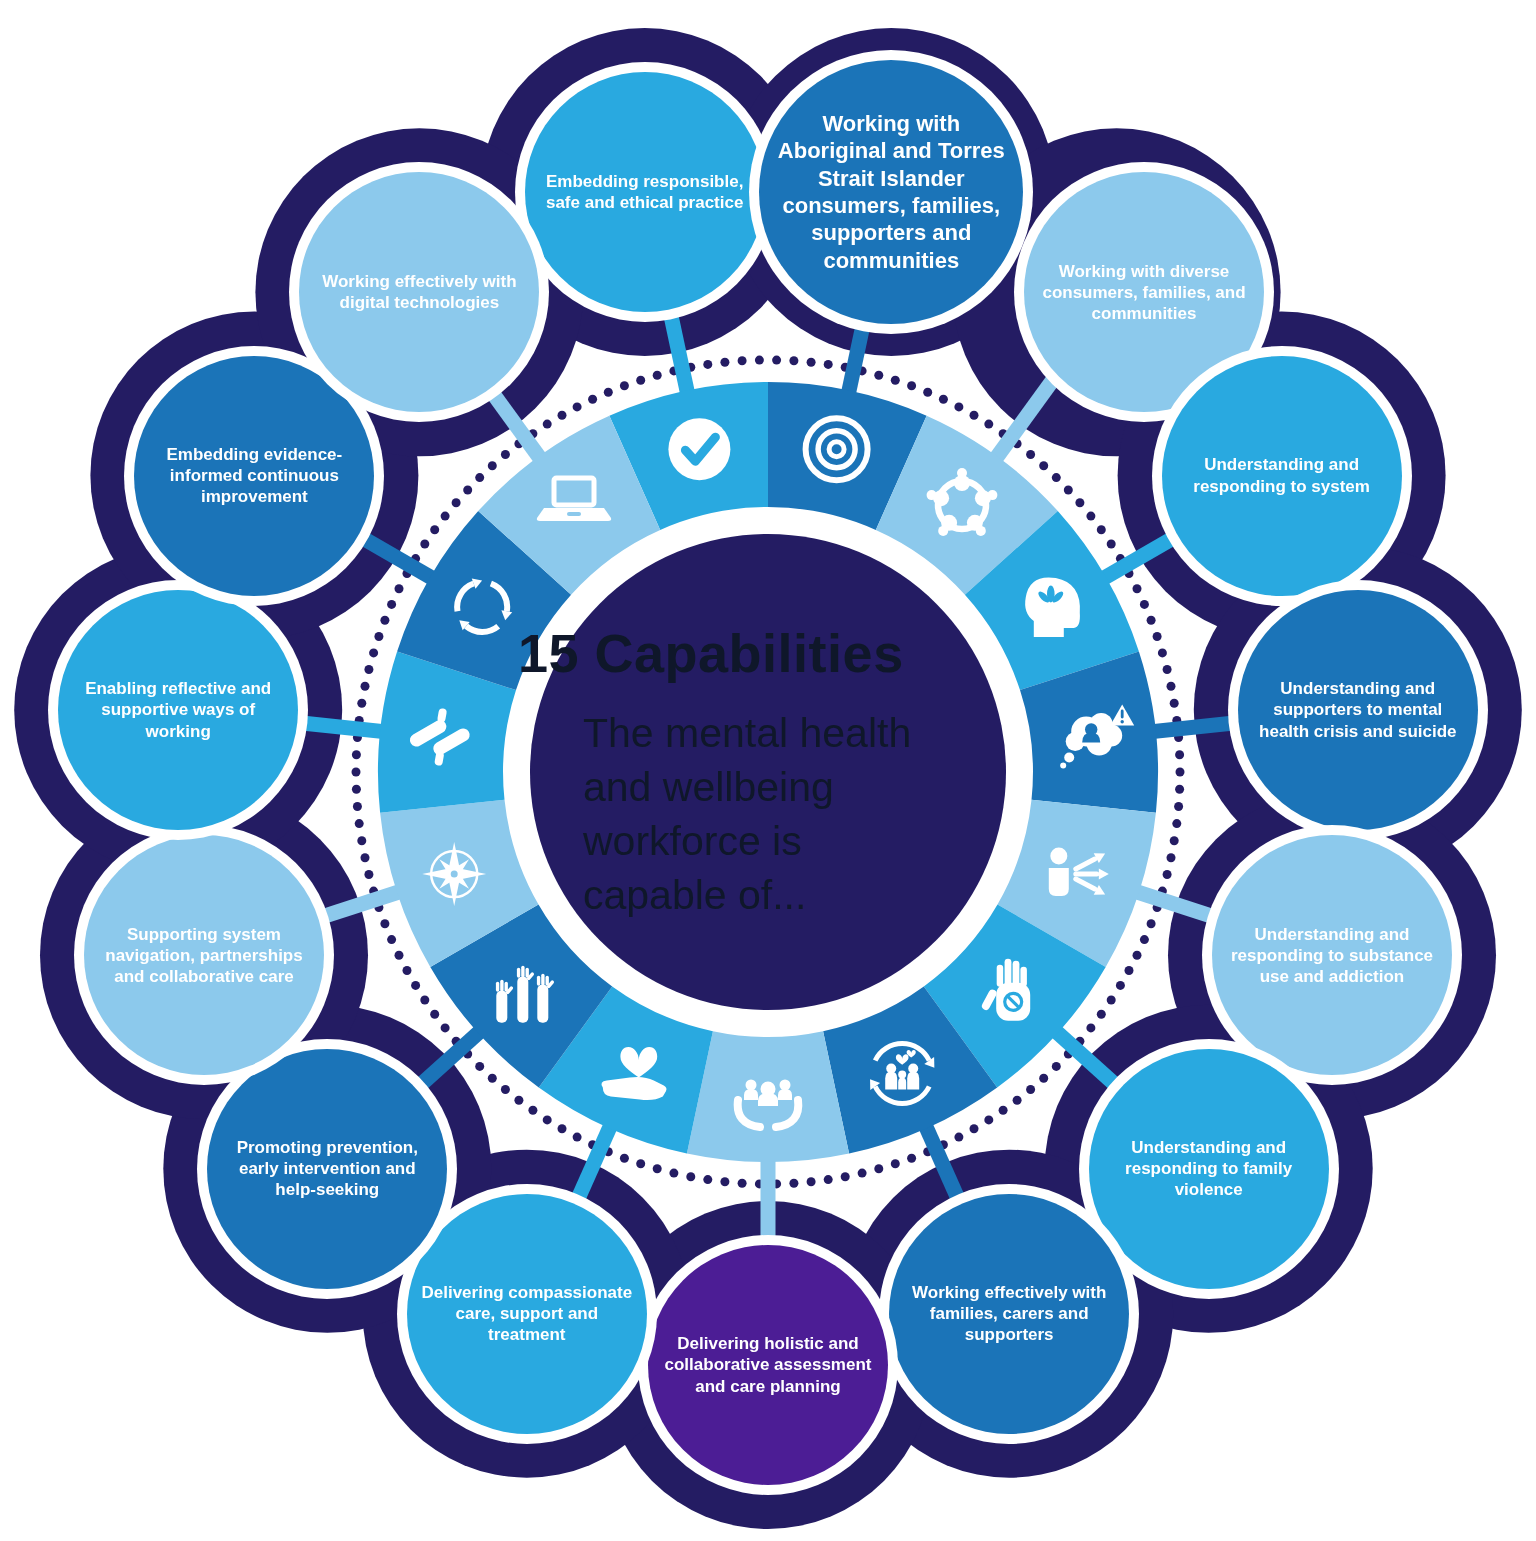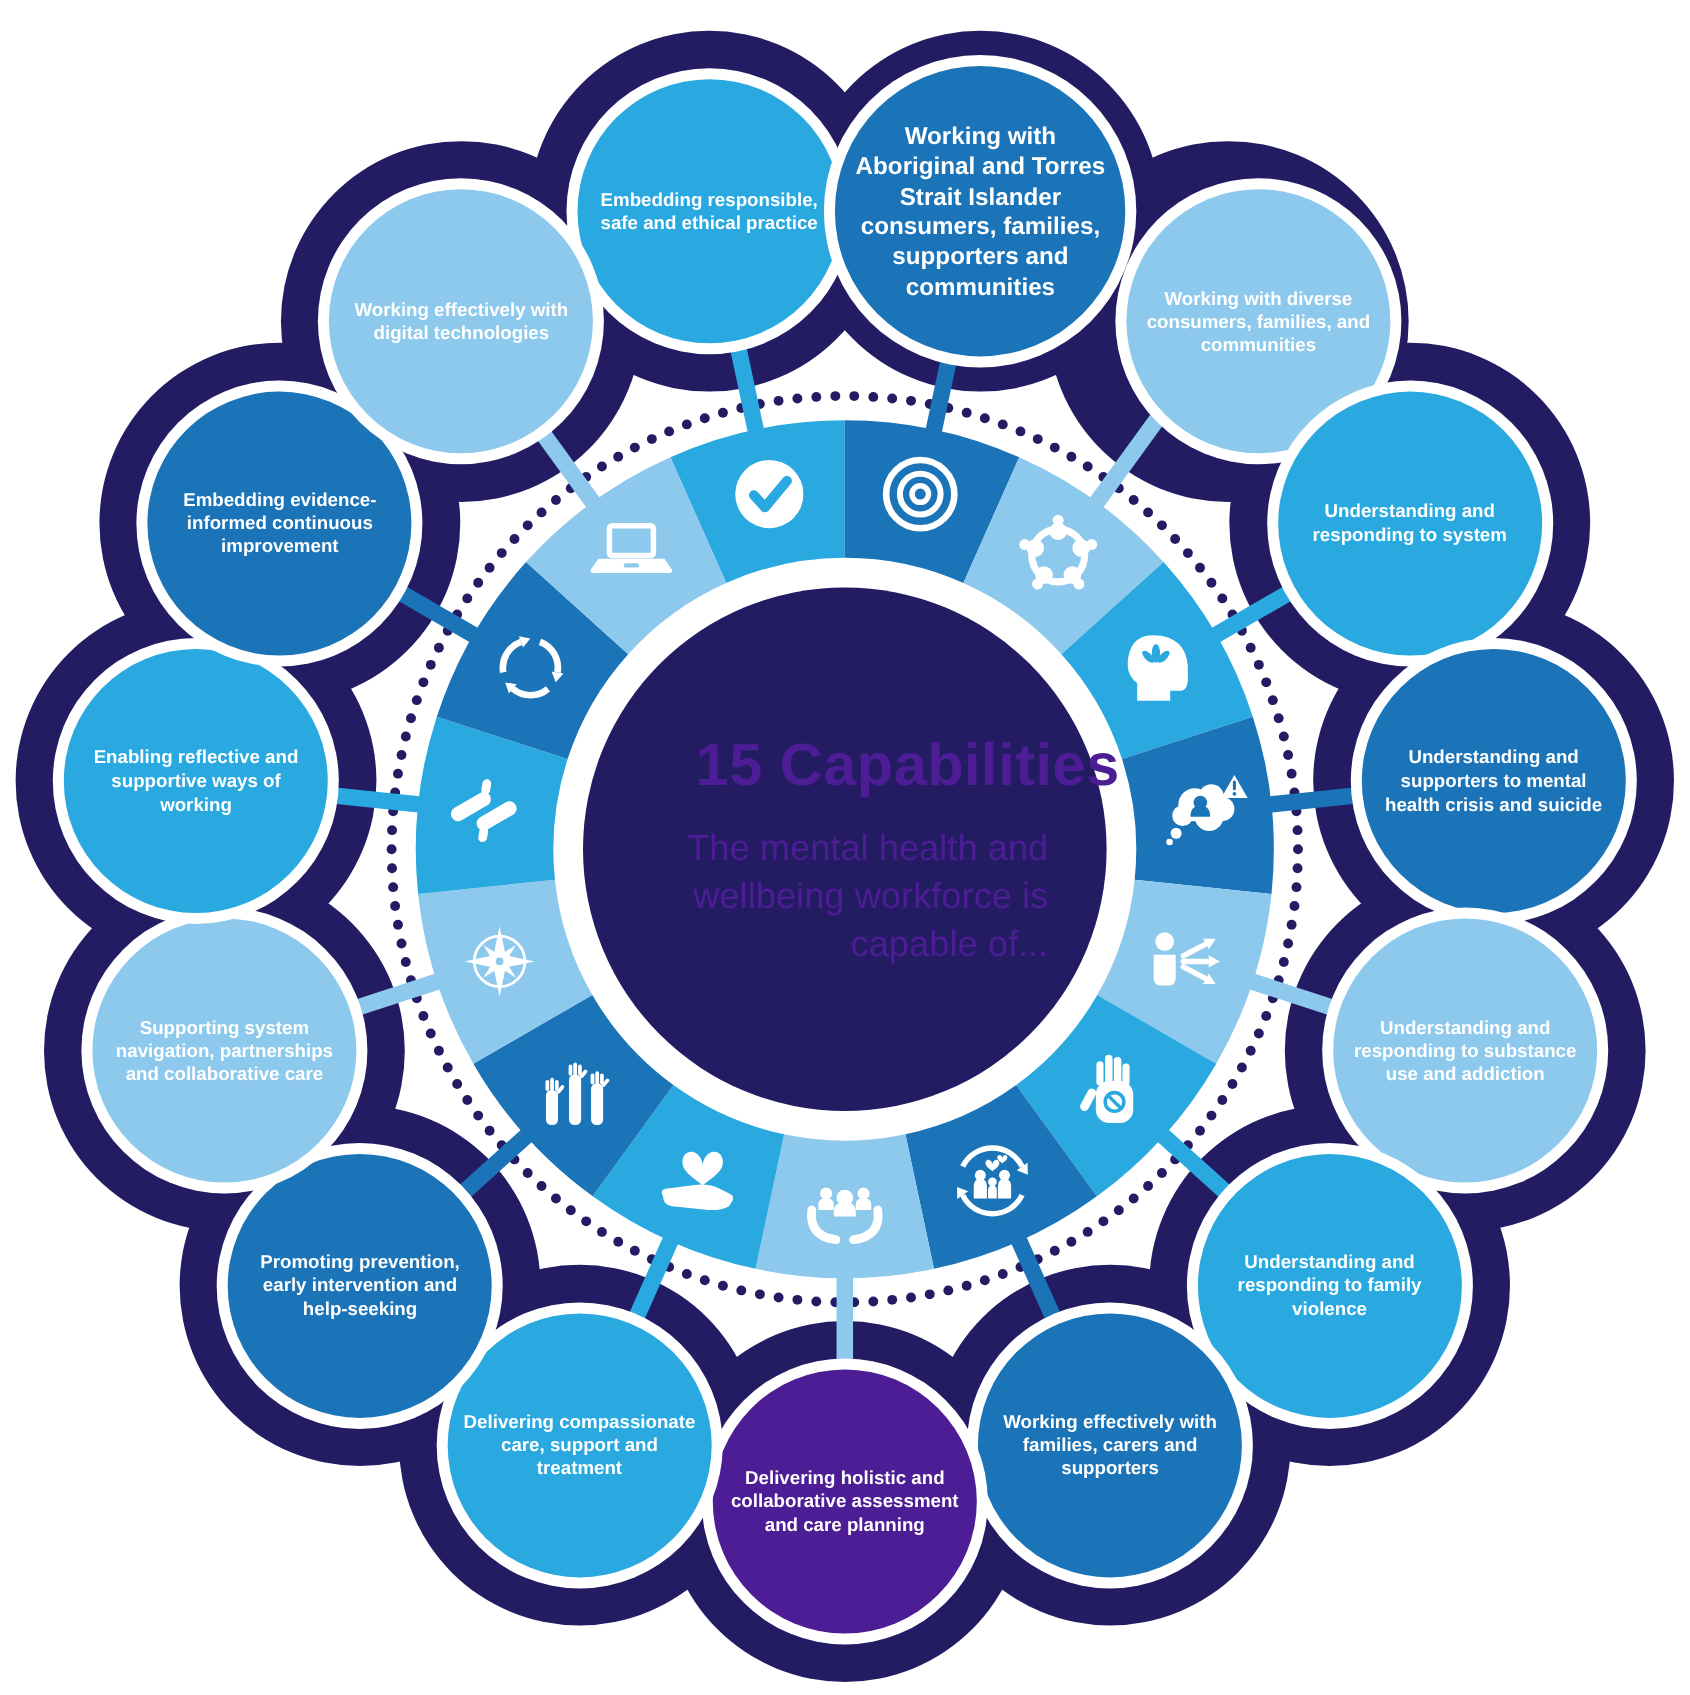--- a/index.html
+++ b/index.html
@@ -10,24 +10,24 @@
   #wheel{position:absolute;left:0;top:0;z-index:1;}
   .satellite{
     position:absolute;border-radius:50%;display:flex;align-items:center;justify-content:center;
     text-align:center;color:#fff;font-weight:700;font-size:17px;line-height:1.24;
     box-shadow:0 0 0 10px #fff;box-sizing:border-box;padding:12px;z-index:2;
     font-family:"Liberation Sans",sans-serif;
   }
   .satellite.big{font-size:22px;}
   .center-text{
     position:absolute;left:768px;top:772px;transform:translate(-50%,-50%);
-    width:500px;text-align:right;color:#4c1d95;z-index:3;
+    width:500px;text-align:left;color:#0f172a;z-index:3;
   }
   .center-title{font-size:54px;font-weight:700;letter-spacing:0.5px;margin-bottom:22px;}
-  .center-sub{font-size:33px;font-weight:400;line-height:1.32;width:370px;margin:0 auto;}
+  .center-sub{font-size:41px;font-weight:400;line-height:1.32;width:370px;margin:0 auto;}
 </style>
 </head>
 <body>
 
 <div class="stage">
   <svg id="wheel" width="1536" height="1541" viewBox="0 0 1536 1541">
       <g>
         <circle cx="644.7" cy="192" r="164" fill="#241C63"></circle>
         <circle cx="891.3" cy="192" r="164" fill="#241C63"></circle>
         <circle cx="1116.6" cy="292.3" r="164" fill="#241C63"></circle>

